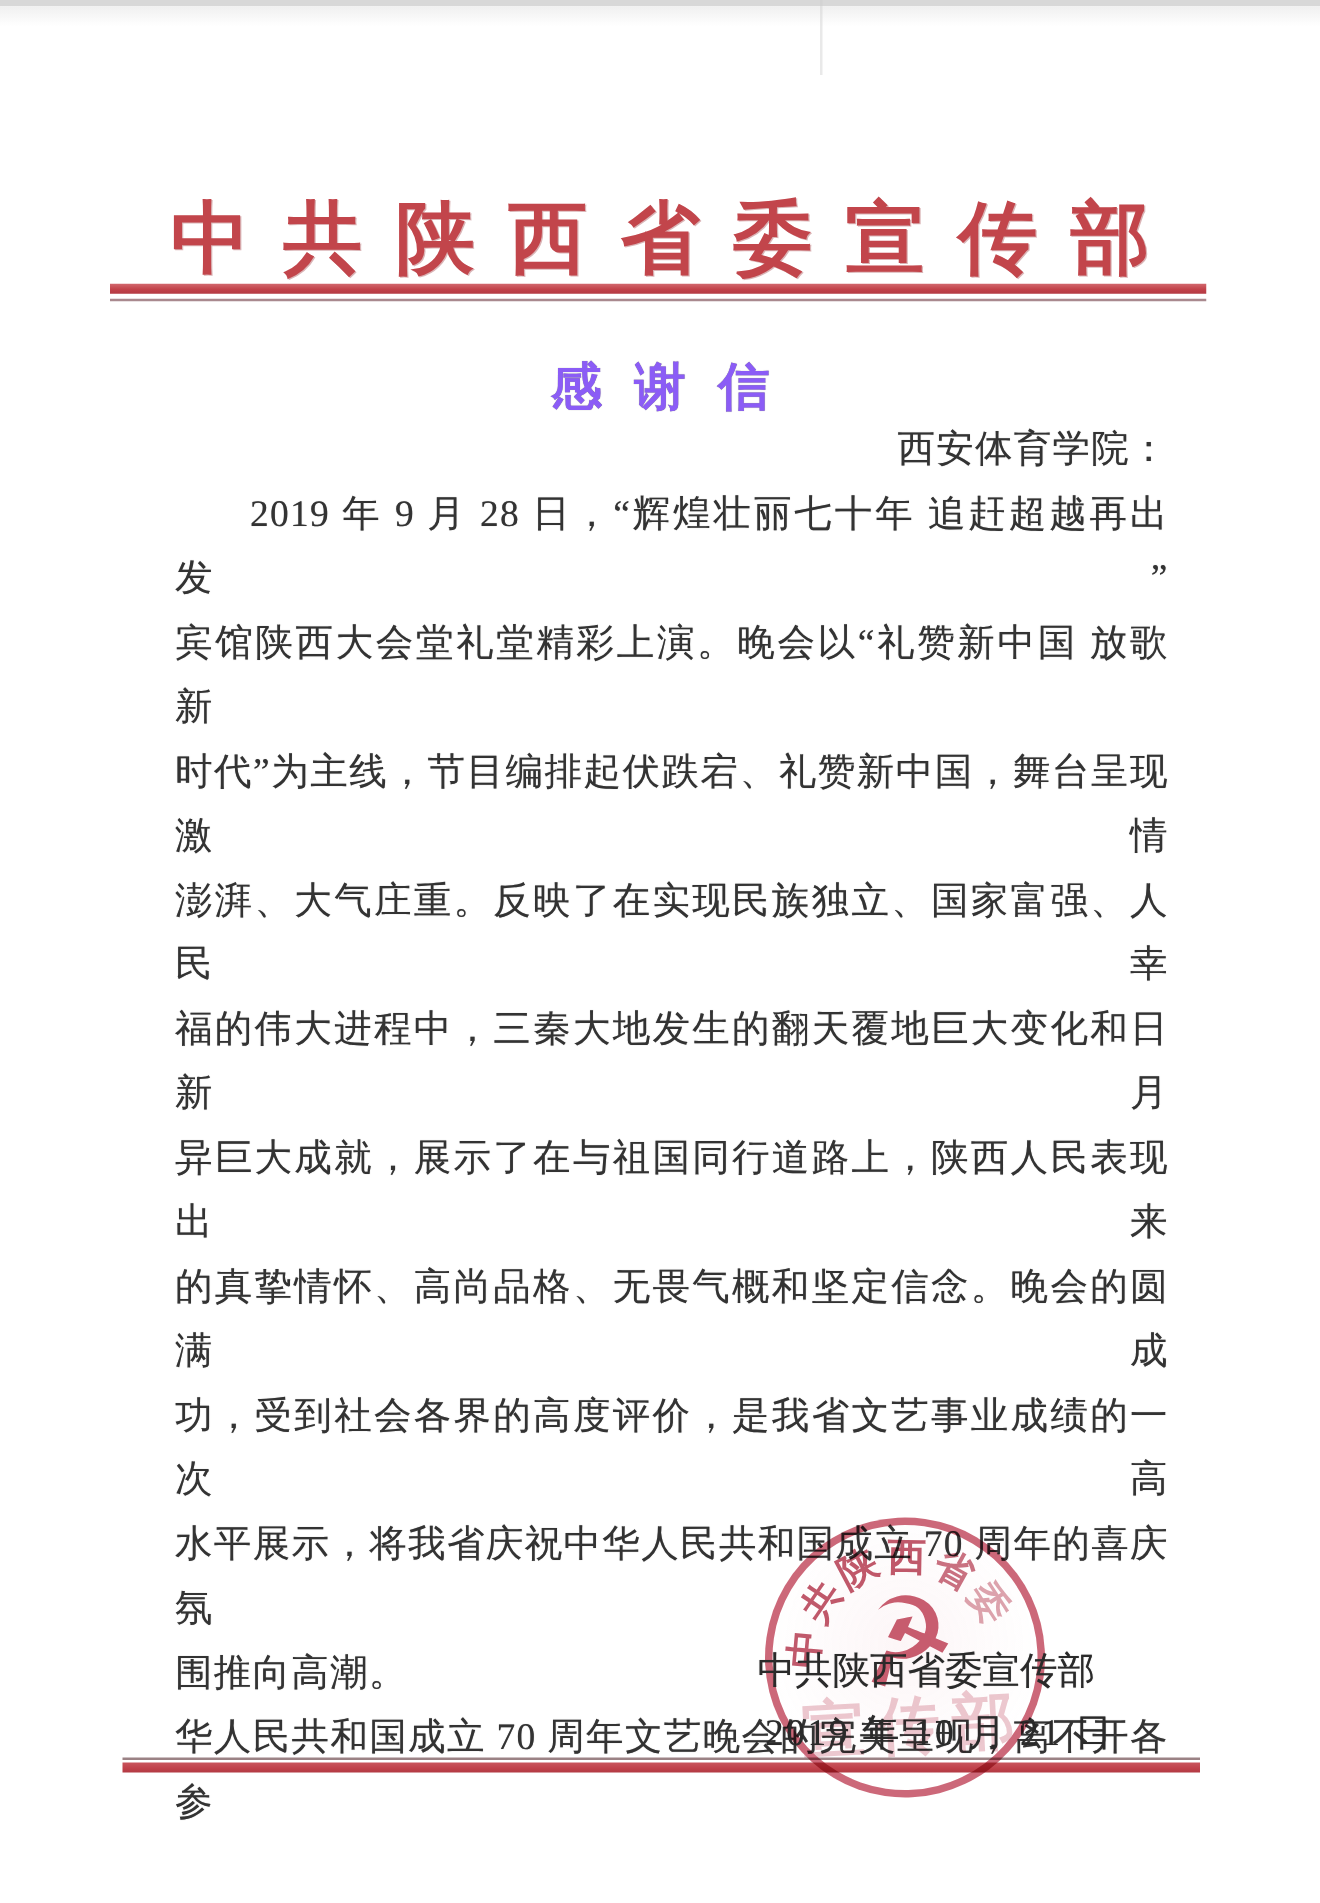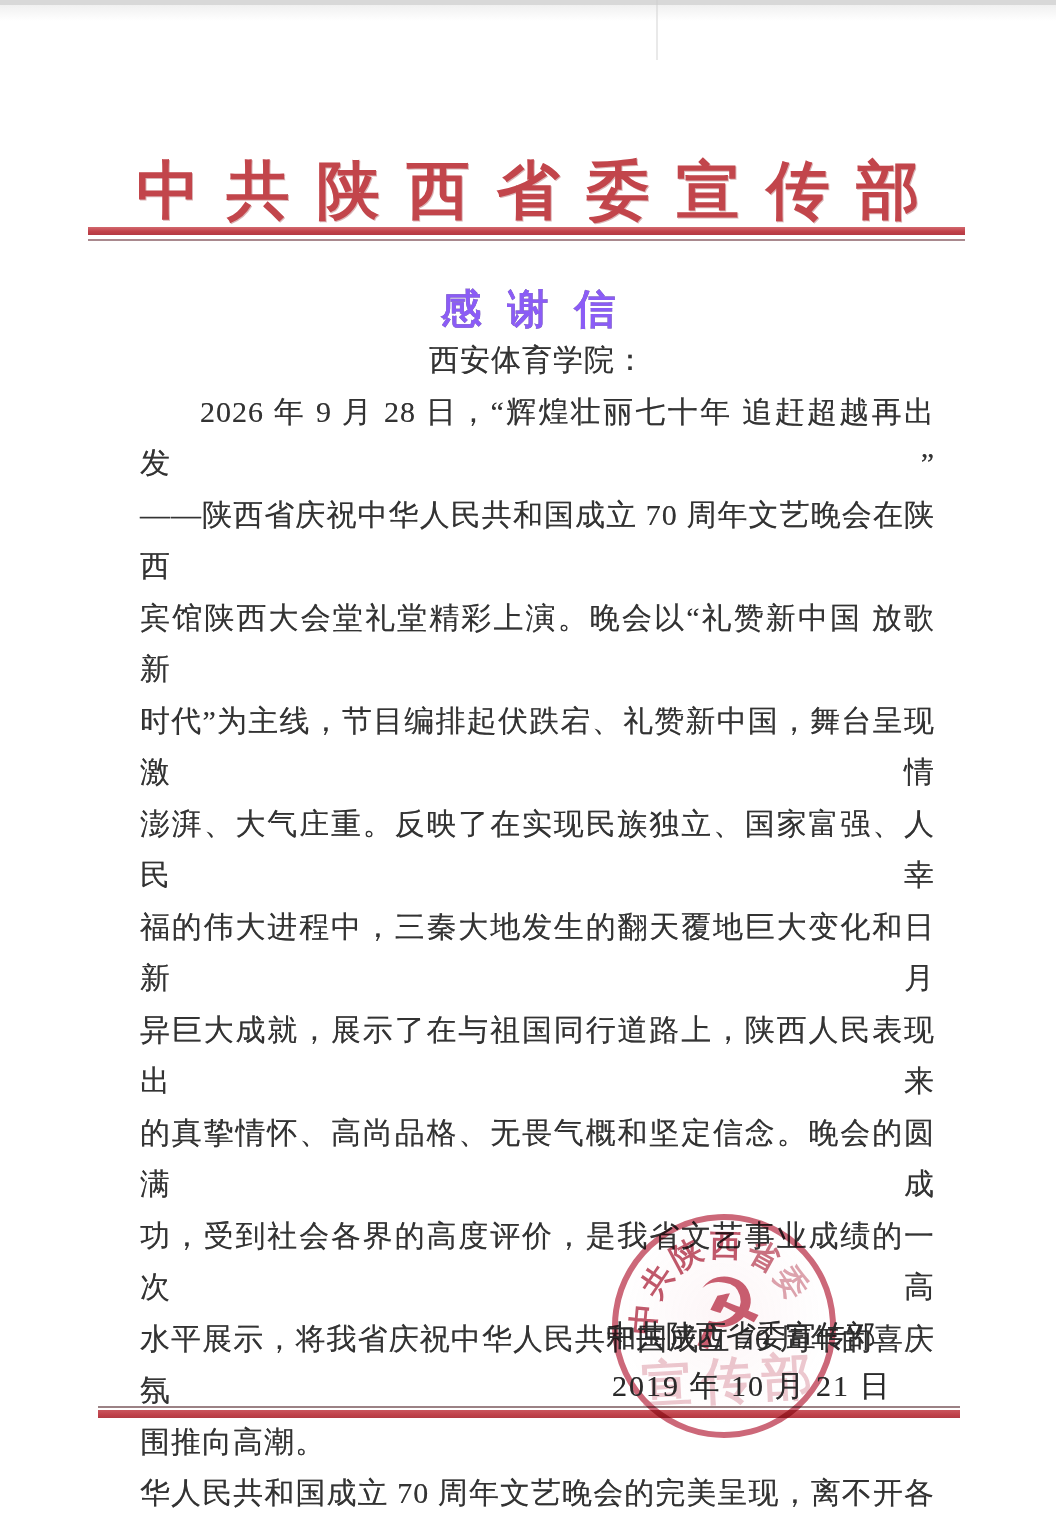--- a/index.html
+++ b/index.html
@@ -40,21 +40,21 @@
   }
 
   
   .body{
     position:absolute;top:334px;left:140px;width:795px;
     font-size:30px;line-height:51.5px;
     color:#333333;
     text-shadow:0 0 .6px rgba(45,45,45,.55);
     letter-spacing:1px;
   }
-  .salutation{text-align:center;}
+  .salutation{text-align:right;}
   .line{text-align:justify;text-align-last:justify;}
   .line.indent{text-indent:60px;}
   .line.flush{text-align-last:left;}
 
   
   .signature{
     position:absolute;top:1316px;left:606px;width:268px;
     font-size:30px;color:#2a2a2a;text-align:center;
     text-shadow:0 0 .6px rgba(40,40,40,.6);
     white-space:nowrap;z-index:5;
@@ -122,22 +122,21 @@
 
   <div class="org-name">中共陕西省委宣传部</div>
   <div class="rule-top-bar"></div>
   <div class="rule-top-thin"></div>
 
   <div class="letter-title">感谢信</div>
 
   <div class="body">
     <div class="salutation">西安体育学院：</div>
     <div>
-        <div class="line indent">2026 年 9 月 28 日，“辉煌壮丽七十年 追赶超越再出发”</div>
-        <div class="line">——陕西省庆祝中华人民共和国成立 70 周年文艺晚会在陕西</div>
+        <div class="line indent">2019 年 9 月 28 日，“辉煌壮丽七十年 追赶超越再出发”</div>
         <div class="line">宾馆陕西大会堂礼堂精彩上演。晚会以“礼赞新中国 放歌新</div>
         <div class="line">时代”为主线，节目编排起伏跌宕、礼赞新中国，舞台呈现激情</div>
         <div class="line">澎湃、大气庄重。反映了在实现民族独立、国家富强、人民幸</div>
         <div class="line">福的伟大进程中，三秦大地发生的翻天覆地巨大变化和日新月</div>
         <div class="line">异巨大成就，展示了在与祖国同行道路上，陕西人民表现出来</div>
         <div class="line">的真挚情怀、高尚品格、无畏气概和坚定信念。晚会的圆满成</div>
         <div class="line">功，受到社会各界的高度评价，是我省文艺事业成绩的一次高</div>
         <div class="line">水平展示，将我省庆祝中华人民共和国成立 70 周年的喜庆氛</div>
         <div class="line flush">围推向高潮。</div>
         <div class="line">华人民共和国成立 70 周年文艺晚会的完美呈现，离不开各参</div>

